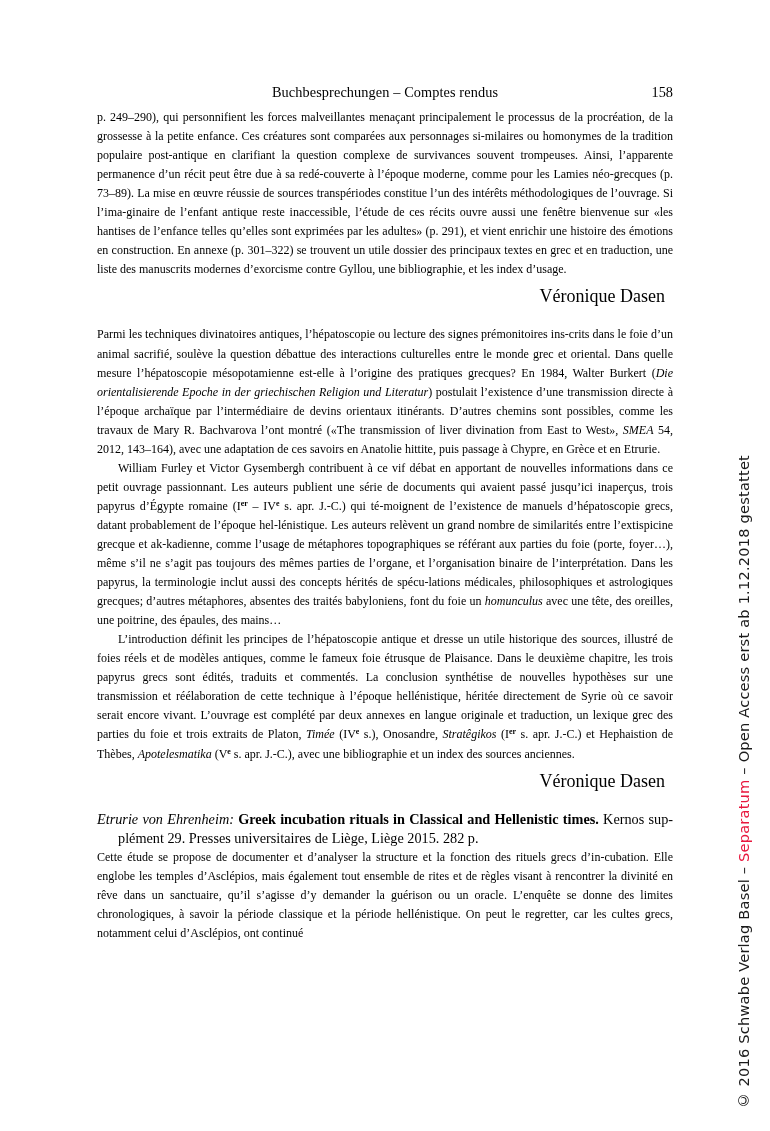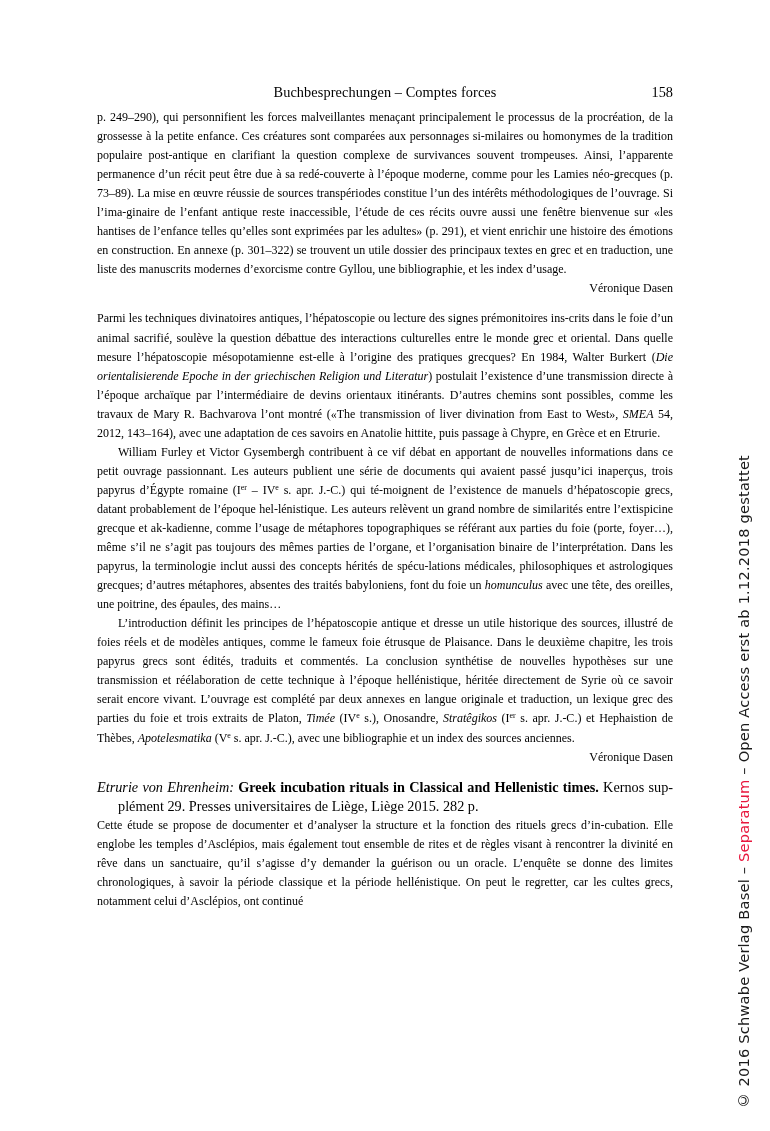--- a/index.html
+++ b/index.html
@@ -66,22 +66,22 @@
     text-justify: inter-word;
     hyphens: manual;
     -webkit-hyphens: manual;
   }
   p.para.indent {
     text-indent: 21px;
   }
 
   
   .signature {
-    margin: 0;
-    font-size: 12px;
+    margin: 8px;
+    font-size: 18px;
     line-height: 19.05px;
     text-align: right;
   }
 
   
   .bib-entry {
     margin: 0;
     font-size: 14.25px;
     line-height: 19.05px;
     text-align: justify;
@@ -95,20 +95,21 @@
     font-weight: bold;
   }
 
   .gap-before-entry { height: 11px; }
 
   em.it { font-style: italic; }
   sup.ord {
     font-size: 0.66em;
     line-height: 0;
     vertical-align: 0.45em;
+    font-weight: bold;
   }
 
   
   .rail {
     position: absolute;
     right: 14px;
     bottom: 22px;
     width: 26px;
     height: 700px;
     display: flex;
@@ -128,21 +129,21 @@
   .rail-text .sep {
     color: #e8173d;
   }
 </style>
 </head>
 <body>
 
 <div class="page">
 
   <div class="running-head">
-    <div class="rh-title">Buchbesprechungen – Comptes forces</div>
+    <div class="rh-title">Buchbesprechungen – Comptes rendus</div>
     <div class="rh-folio">158</div>
   </div>
 
   <div class="body-col">
 
     <p class="para">p. 249–290), qui personnifient les forces malveillantes menaçant principalement le processus de la procréation, de la grossesse à la petite enfance. Ces créatures sont comparées aux personnages si-milaires ou homonymes de la tradition populaire post-antique en clarifiant la question complexe de survivances souvent trompeuses. Ainsi, l’apparente permanence d’un récit peut être due à sa redé-couverte à l’époque moderne, comme pour les Lamies néo-grecques (p. 73–89). La mise en œuvre réussie de sources transpériodes constitue l’un des intérêts méthodologiques de l’ouvrage. Si l’ima-ginaire de l’enfant antique reste inaccessible, l’étude de ces récits ouvre aussi une fenêtre bienvenue sur «les hantises de l’enfance telles qu’elles sont exprimées par les adultes» (p. 291), et vient enrichir une histoire des émotions en construction. En annexe (p. 301–322) se trouvent un utile dossier des principaux textes en grec et en traduction, une liste des manuscrits modernes d’exorcisme contre Gyllou, une bibliographie, et les index d’usage.</p>
     <p class="signature">Véronique Dasen</p>
 
     <div class="gap-before-entry"></div>
 

